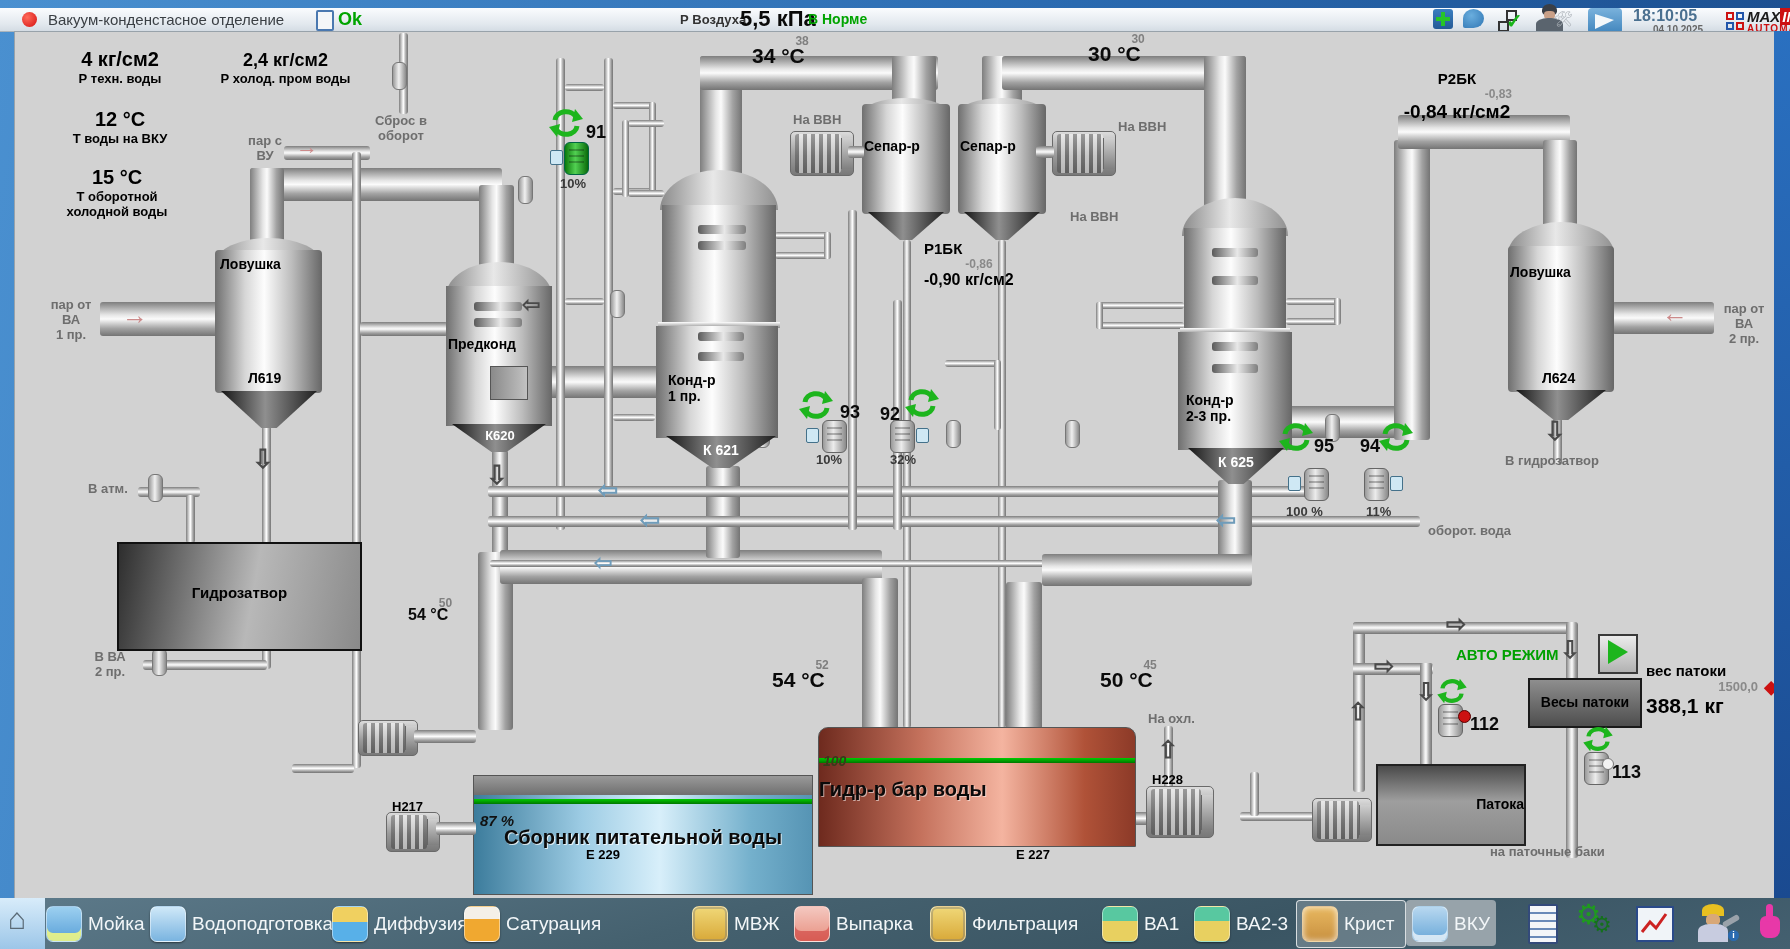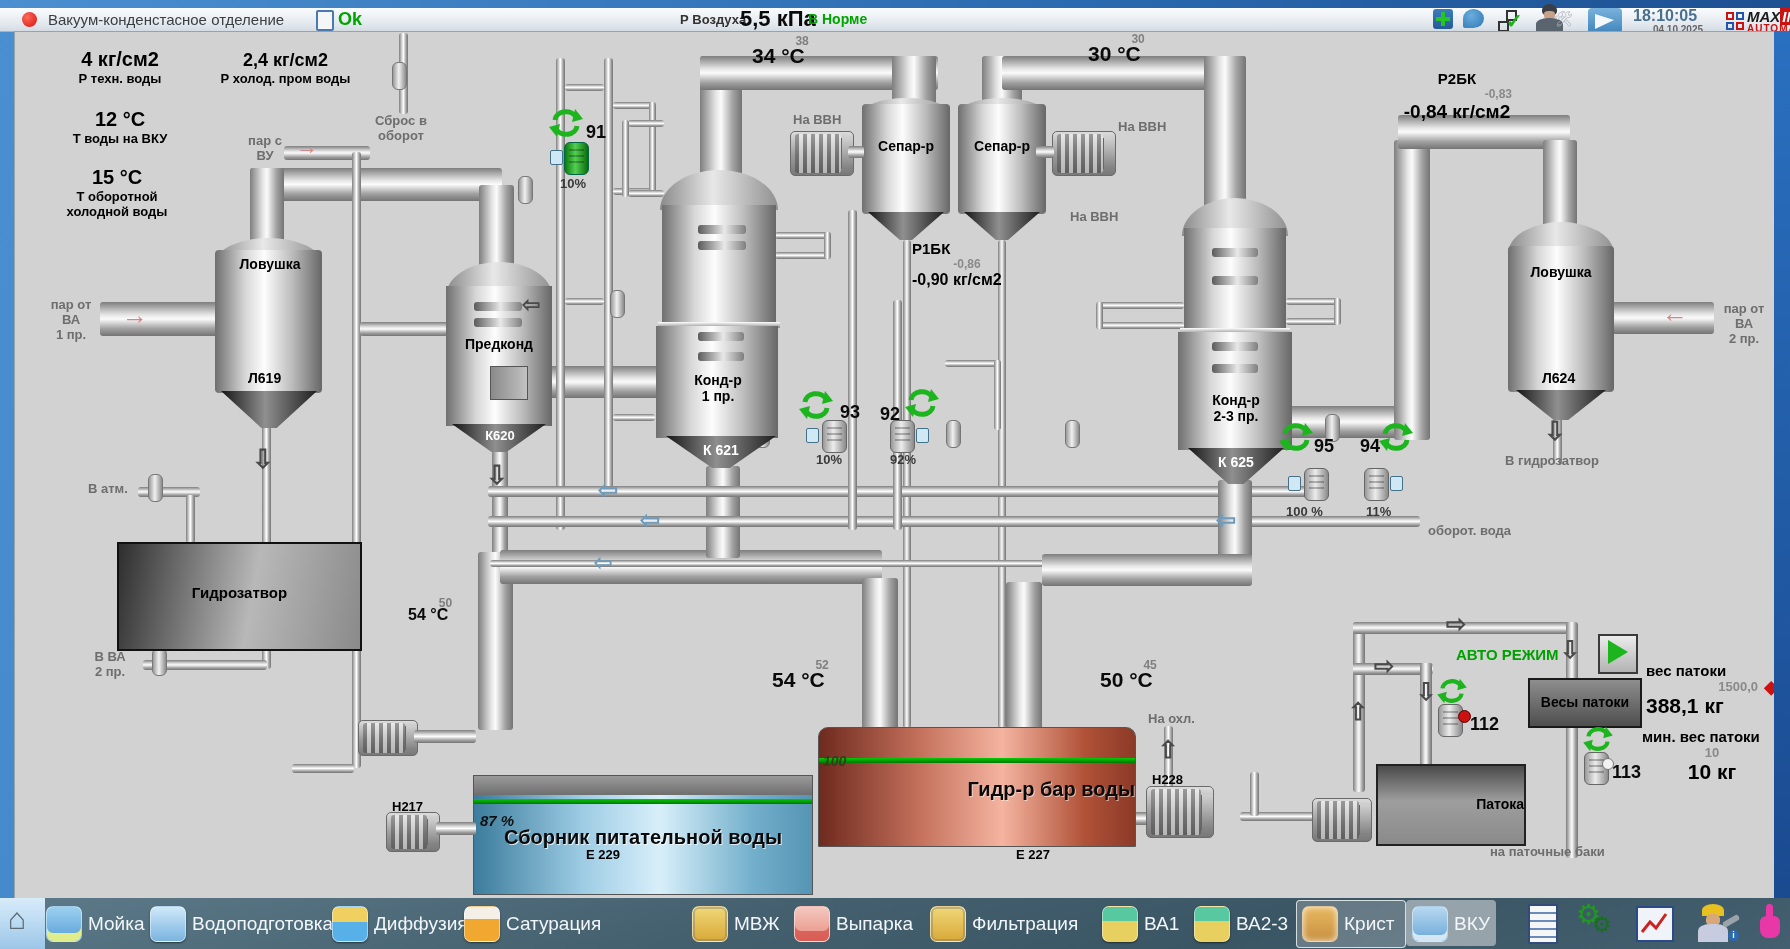--- a/index.html
+++ b/index.html
@@ -19,21 +19,21 @@
   .date{font-size:10px;font-weight:bold;color:#666;}
   
   #mimic{left:14px;top:31px;width:1760px;height:867px;background:#d2d2d2;border:1px solid #98a2aa;}
   .ph{position:absolute;background:linear-gradient(180deg,#7e7e7e 0%,#e6e6e6 38%,#fbfbfb 50%,#a2a2a2 78%,#747474 100%);border-radius:3px;}
   .pv{position:absolute;background:linear-gradient(90deg,#7e7e7e 0%,#e6e6e6 38%,#fbfbfb 50%,#a2a2a2 78%,#747474 100%);border-radius:3px;}
   .vessel{position:absolute;background:linear-gradient(90deg,#6f6f6f 0%,#d6d6d6 28%,#fdfdfd 46%,#bcbcbc 72%,#676767 100%);}
   .cap{position:absolute;background:linear-gradient(90deg,#8a8a8a,#e8e8e8 45%,#909090);border-radius:50% 50% 0 0/100% 100% 0 0;}
   .cone{position:absolute;background:linear-gradient(90deg,#151515,#8f8f8f 46%,#1f1f1f);clip-path:polygon(0 0,100% 0,58% 100%,42% 100%);}
   .slot{position:absolute;height:9px;background:linear-gradient(90deg,#5a5a5a,#e8e8e8 55%,#7e7e7e);border-radius:3px;}
   .rim{position:absolute;height:6px;background:linear-gradient(180deg,#fff,#888);}
-  .vname{position:absolute;font-weight:bold;font-size:14px;color:#000;text-align:center;line-height:1.15;}
+  .vname{position:absolute;font-weight:bold;font-size:14px;color:#000;text-align:left;line-height:1.15;}
   .ctag{position:absolute;color:#fff;font-weight:bold;font-size:13px;text-align:center;}
   .lbl{position:absolute;color:#6e6e6e;font-weight:bold;font-size:13px;line-height:1.15;}
   .blk{position:absolute;color:#000;font-weight:bold;font-size:13px;}
   .pre{white-space:pre-line;}
   .tag{position:absolute;font-weight:bold;font-size:13px;color:#000;}
   .temp{position:absolute;font-weight:bold;color:#0a0a0a;}
   .temp .v{font-size:21px;}
   .temp .sp{position:absolute;top:-10px;right:-4px;font-size:12px;color:#808080;}
   .pblock{position:absolute;}
   .pblock .pl{font-weight:bold;font-size:15px;color:#000;}
@@ -310,21 +310,21 @@
     <div style="position:absolute;left:0;top:0;width:100%;height:19px;background:linear-gradient(180deg,#9a9a9a,#6f6f6f);"></div>
     <div class="greenline" style="left:0;top:23px;width:100%;"></div>
     <div style="position:absolute;left:6px;top:36px;font-weight:bold;font-style:italic;font-size:15px;color:#111;">87 %</div>
     <div style="position:absolute;left:0;right:0;top:50px;text-align:center;font-weight:bold;font-size:20px;color:#0a0a0a;text-shadow:1px 1px 0 rgba(255,255,255,.75);">Сборник питательной воды</div>
   </div>
   <div class="tag" style="left:586px;top:847px;">Е 229</div>
 
   <div class="tank" style="left:818px;top:727px;width:316px;height:118px;border-radius:10px 10px 0 0;background:linear-gradient(90deg,#6e2a1e,#c4715c 32%,#f4b4a0 58%,#b05238 84%,#8c3a28);">
     <div class="greenline" style="left:0;top:30px;width:100%;"></div>
     <div style="position:absolute;left:4px;top:25px;font-weight:bold;font-style:italic;font-size:14px;color:#3a3a1a;">100</div>
-    <div style="position:absolute;left:0;right:0;top:50px;text-align:right;font-weight:bold;font-size:20px;color:#0a0a0a;text-shadow:1px 1px 0 rgba(255,255,255,.55);">Гидр-р бар воды</div>
+    <div style="position:absolute;left:0;right:0;top:50px;text-align:left;font-weight:bold;font-size:20px;color:#0a0a0a;text-shadow:1px 1px 0 rgba(255,255,255,.55);">Гидр-р бар воды</div>
   </div>
   <div class="tag" style="left:1016px;top:847px;">Е 227</div>
 
   <div class="tank" style="left:1376px;top:764px;width:146px;height:78px;border:2px solid #222;background:linear-gradient(180deg,#4a4a4a,#9e9e9e 45%,#8a8a8a);">
     <div style="position:absolute;left:0;right:0;top:30px;text-align:right;font-weight:bold;font-size:14px;color:#000;">Патока</div>
   </div>
 
   <div class="tank" style="left:1528px;top:678px;width:110px;height:46px;border:2px solid #1a1a1a;background:linear-gradient(180deg,#8e8e8e,#4e4e4e);">
     <div style="position:absolute;left:0;right:0;top:14px;text-align:center;font-weight:bold;font-size:14px;color:#000;">Весы патоки</div>
   </div>
@@ -374,21 +374,21 @@
   <div class="ab" style="left:876px;top:388px;width:76px;height:86px;">
     <span class="vid" style="left:4px;top:16px;">92</span>
     <svg class="recy" style="left:28px;top:0;" viewBox="0 0 34 30">
         <path d="M6 12 A11 9 0 0 1 27 9" fill="none" stroke="#1db51d" stroke-width="5"></path>
         <polygon points="26,1 34,11 23,14" fill="#1db51d"></polygon>
         <path d="M28 18 A11 9 0 0 1 7 21" fill="none" stroke="#1db51d" stroke-width="5"></path>
         <polygon points="8,29 0,19 11,16" fill="#1db51d"></polygon>
       </svg>
     <div class="cvbody" style="left:14px;top:32px;"></div>
     <div class="bluind" style="left:40px;top:40px;"></div>
-    <span class="vpct" style="left:14px;top:64px;">92%</span>
+    <span class="vpct" style="left:14px;top:64px;">32%</span>
   </div>
 
   <div class="ab" style="left:1278px;top:422px;width:72px;height:112px;">
     <svg class="recy" style="left:0;top:0;" viewBox="0 0 34 30">
         <path d="M6 12 A11 9 0 0 1 27 9" fill="none" stroke="#1db51d" stroke-width="5"></path>
         <polygon points="26,1 34,11 23,14" fill="#1db51d"></polygon>
         <path d="M28 18 A11 9 0 0 1 7 21" fill="none" stroke="#1db51d" stroke-width="5"></path>
         <polygon points="8,29 0,19 11,16" fill="#1db51d"></polygon>
       </svg>
     <span class="vid" style="left:36px;top:14px;">95</span>
@@ -433,21 +433,21 @@
     <div class="whtdot" style="left:22px;top:32px;"></div>
     <span class="vid" style="left:32px;top:36px;">113</span>
   </div>
 
   <div class="temp" style="left:752px;top:44px;"><span class="v">34 °C</span><span class="sp">38</span></div>
   <div class="temp" style="left:1088px;top:42px;"><span class="v">30 °C</span><span class="sp">30</span></div>
   <div class="temp" style="left:408px;top:606px;"><span class="v" style="font-size:16px;">54 °C</span><span class="sp">50</span></div>
   <div class="temp" style="left:772px;top:668px;"><span class="v">54 °C</span><span class="sp">52</span></div>
   <div class="temp" style="left:1100px;top:668px;"><span class="v">50 °C</span><span class="sp">45</span></div>
 
-  <div class="pblock" style="left:912px;top:240px;width:110px;">
+  <div class="pblock" style="left:912px;top:240px;width:110px;padding-left:12px;">
     <div class="pl">Р1БК</div>
     <div class="psp" style="text-align:center;">-0,86</div>
     <div class="pvv">-0,90 кг/см2</div>
   </div>
   <div class="pblock" style="left:1392px;top:70px;width:130px;text-align:center;">
     <div class="pl">Р2БК</div>
     <div class="psp" style="text-align:right;padding-right:10px;">-0,83</div>
     <div class="pvv" style="font-size:19px;">-0,84 кг/см2</div>
   </div>
 
@@ -488,25 +488,20 @@
   <div class="ab" style="left:1456px;top:646px;font-weight:bold;font-size:15px;color:#00a000;">АВТО РЕЖИМ</div>
   <div class="playbtn" style="left:1598px;top:634px;"></div>
   <div class="ab" style="left:1646px;top:662px;width:130px;">
     <div style="font-weight:bold;font-size:15px;color:#000;">вес патоки</div>
     <div style="font-size:13px;font-weight:bold;color:#8a8a8a;text-align:right;padding-right:18px;position:relative;">
       <span>1500,0</span>
       <span style="position:absolute;right:-2px;top:-3px;color:#cc1111;font-size:18px;">◆</span>
     </div>
     <div style="font-weight:bold;font-size:21px;color:#000;">388,1 кг</div>
   </div>
-  <div class="ab" style="left:1642px;top:728px;width:140px;">
-    <div style="font-weight:bold;font-size:15px;color:#000;">мин. вес патоки</div>
-    <div style="font-size:13px;font-weight:bold;color:#8a8a8a;text-align:center;">10</div>
-    <div style="font-weight:bold;font-size:21px;color:#000;text-align:center;">10 кг</div>
-  </div>
 
   <div class="ab" style="left:1774px;top:31px;width:16px;height:867px;background:linear-gradient(180deg,#2a70c0,#1a4a90);"></div>
 
   <div class="ab" id="taskbar">
     <div id="homezone">
         <span style="position:absolute;left:8px;top:4px;font-size:30px;color:#5a6a76;">⌂</span>
       </div>
     <div class="tpanel" style="left:1296px;width:108px;background:rgba(255,255,255,.22);border:1px solid rgba(255,255,255,.75);"></div>
     <div class="tpanel" style="left:1406px;width:90px;background:#97a3aa;"></div>
 

